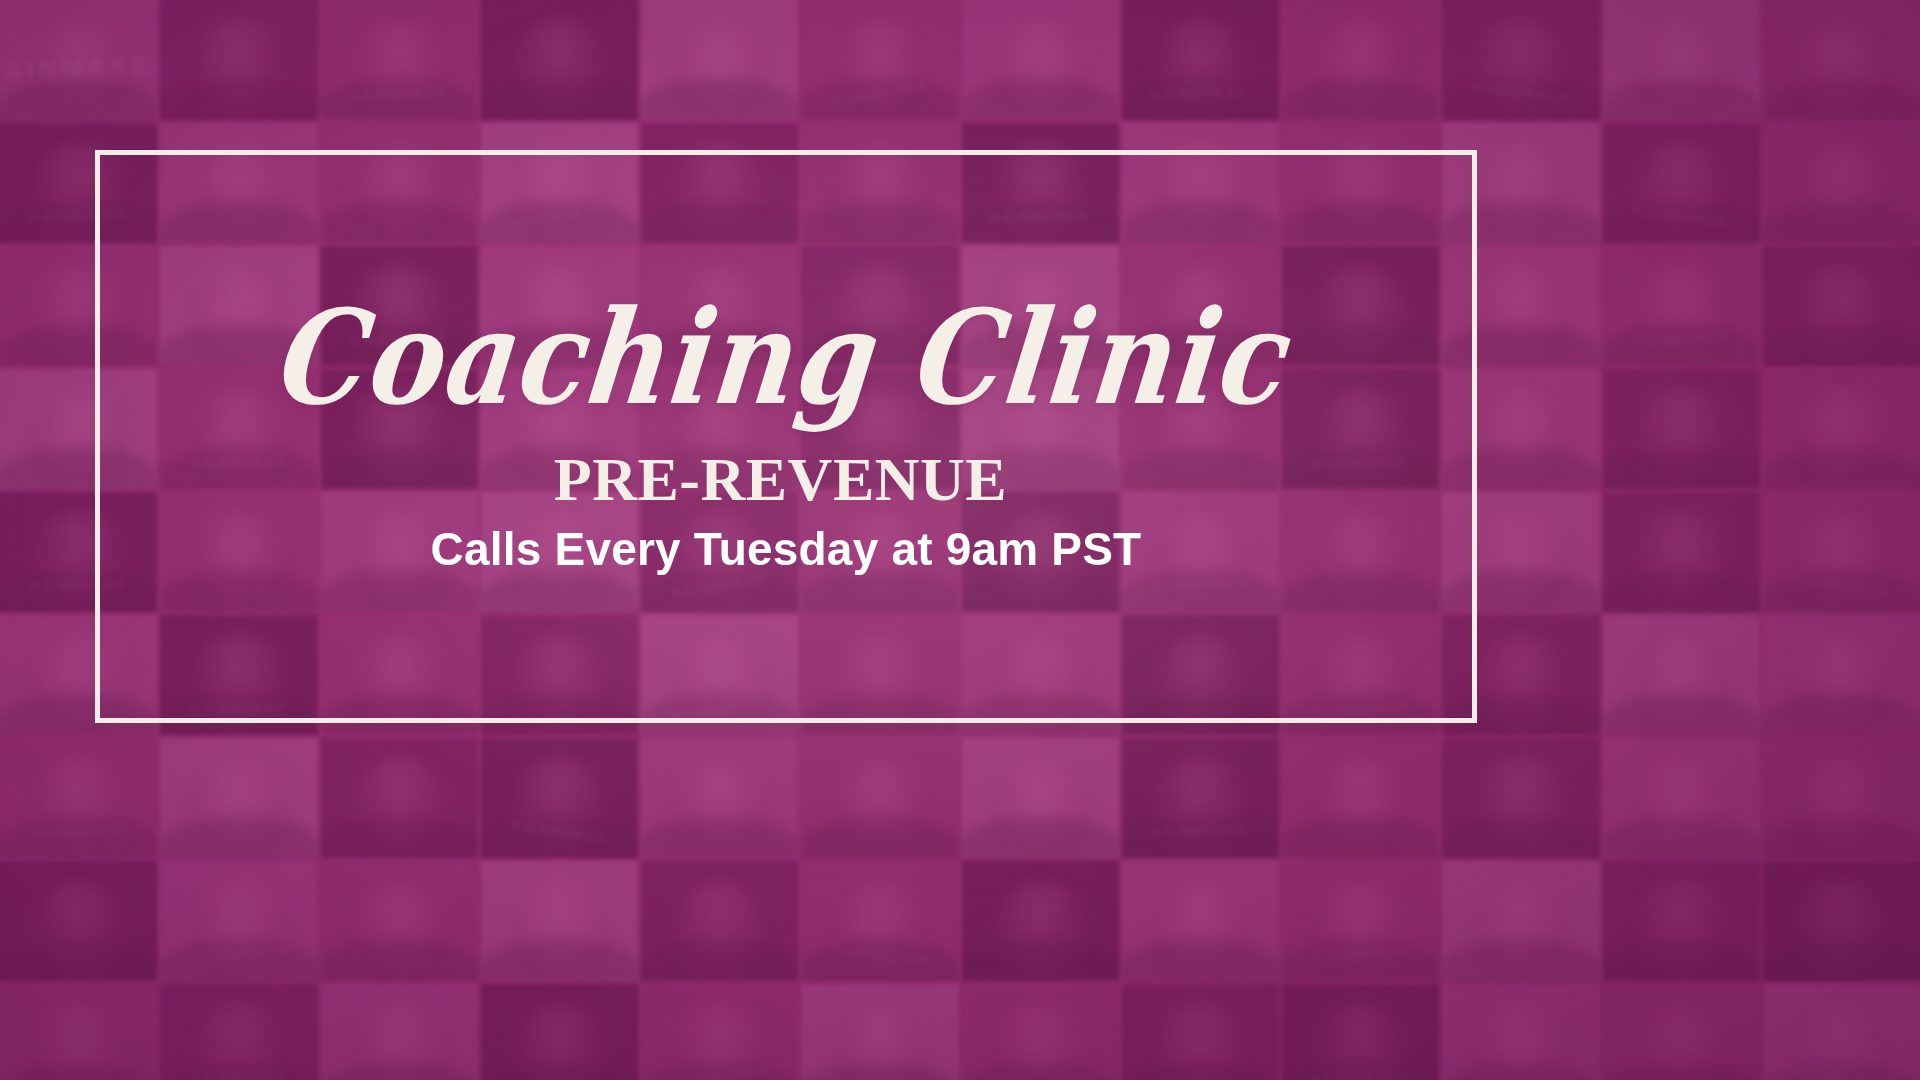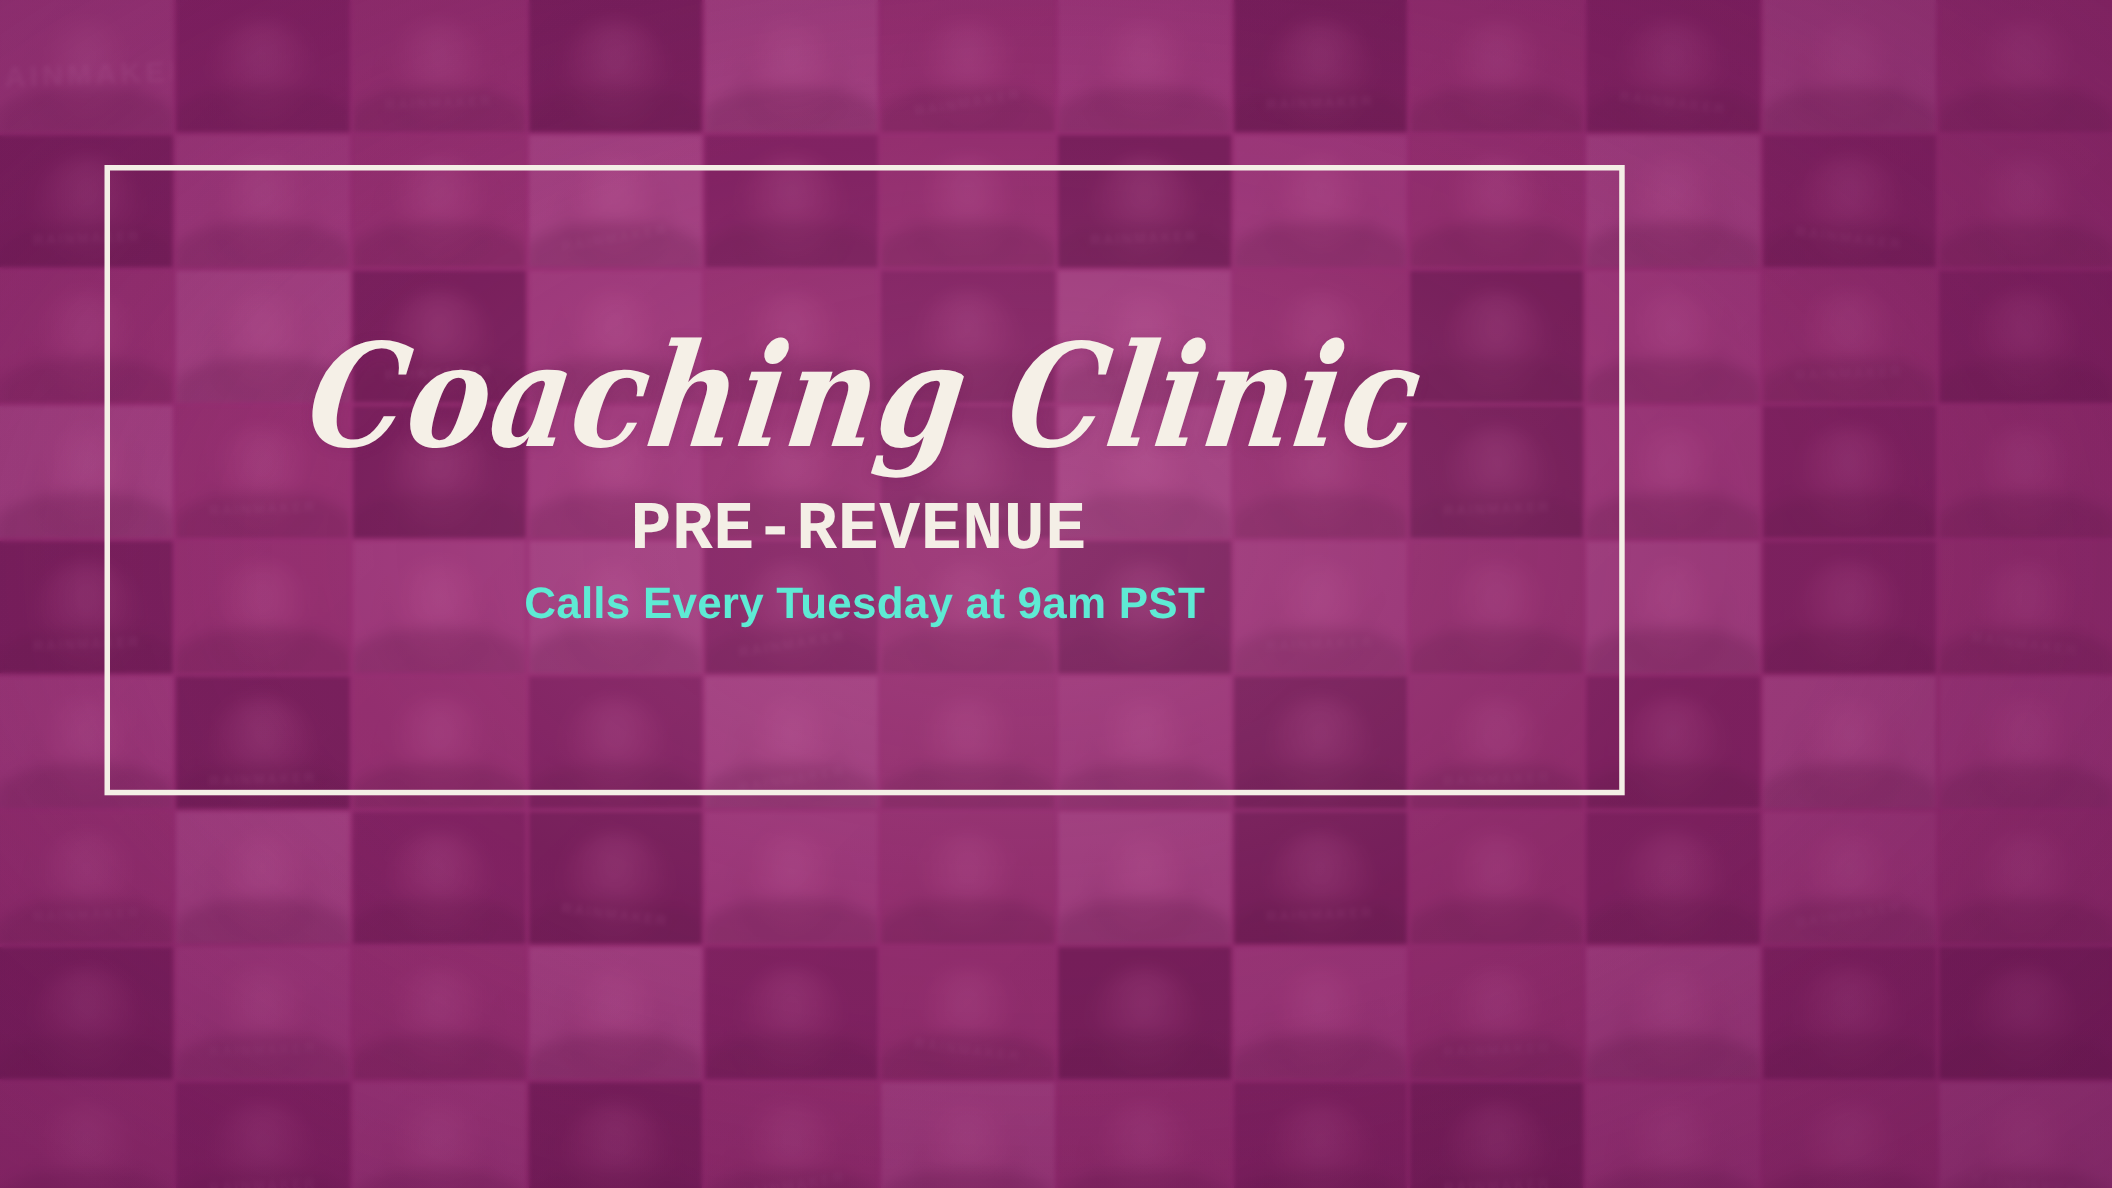--- a/index.html
+++ b/index.html
@@ -173,37 +173,37 @@
     line-height: 1.02;
     color: #f5f0e7;
     letter-spacing: 1px;
     transform: skewX(-8deg) scaleY(1.16);
     margin: 0 0 10px 0;
     text-shadow: 0 2px 10px rgba(110, 28, 88, 0.22);
     white-space: nowrap;
   }
 
   .headline {
-    font-family: Liberation Mono, monospace;
+    font-family: Liberation Serif, serif;
     font-weight: 700;
     font-size: 62px;
     line-height: 1;
     letter-spacing: 0.5px;
     color: #f4efe6;
     margin: 22px 11px 0 0;
     white-space: nowrap;
   }
 
   .subhead {
     font-family: "Liberation Sans", sans-serif;
     font-weight: 700;
-    font-size: 40px;
+    font-size: 46px;
     line-height: 1;
     letter-spacing: 0.2px;
-    color: #5eead4;
+    color: #ffffff;
     margin: 16px 0 0 0;
     white-space: nowrap;
   }
 </style>
 </head>
 <body>
 
 <div id="slide">
 
   <div class="collage">

